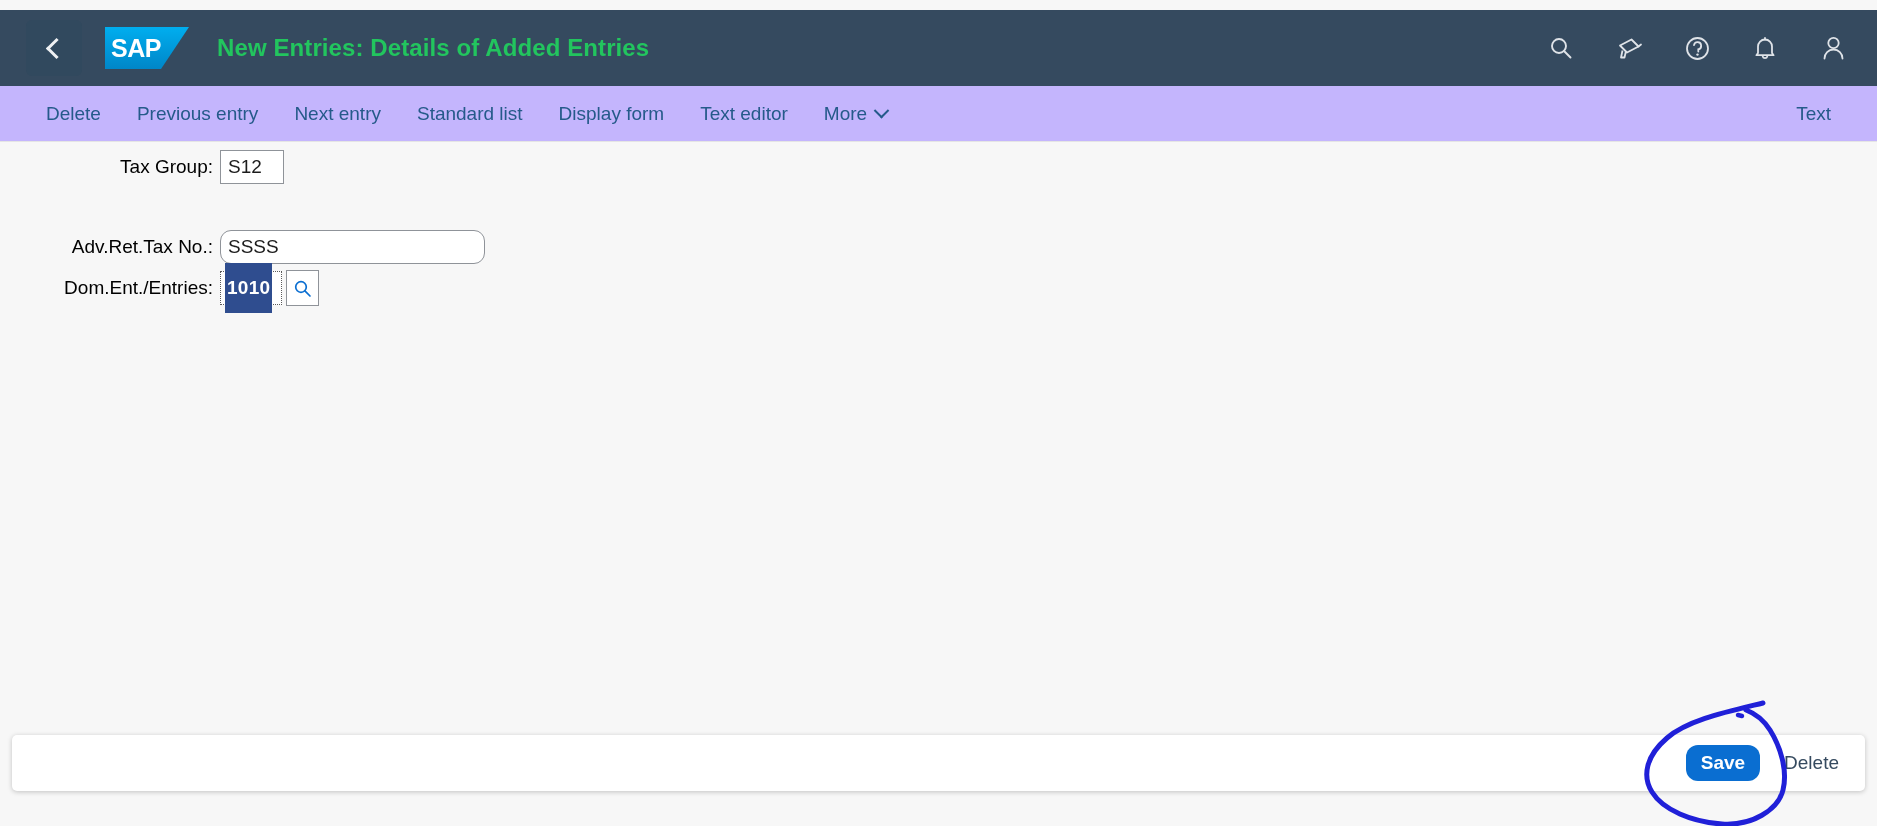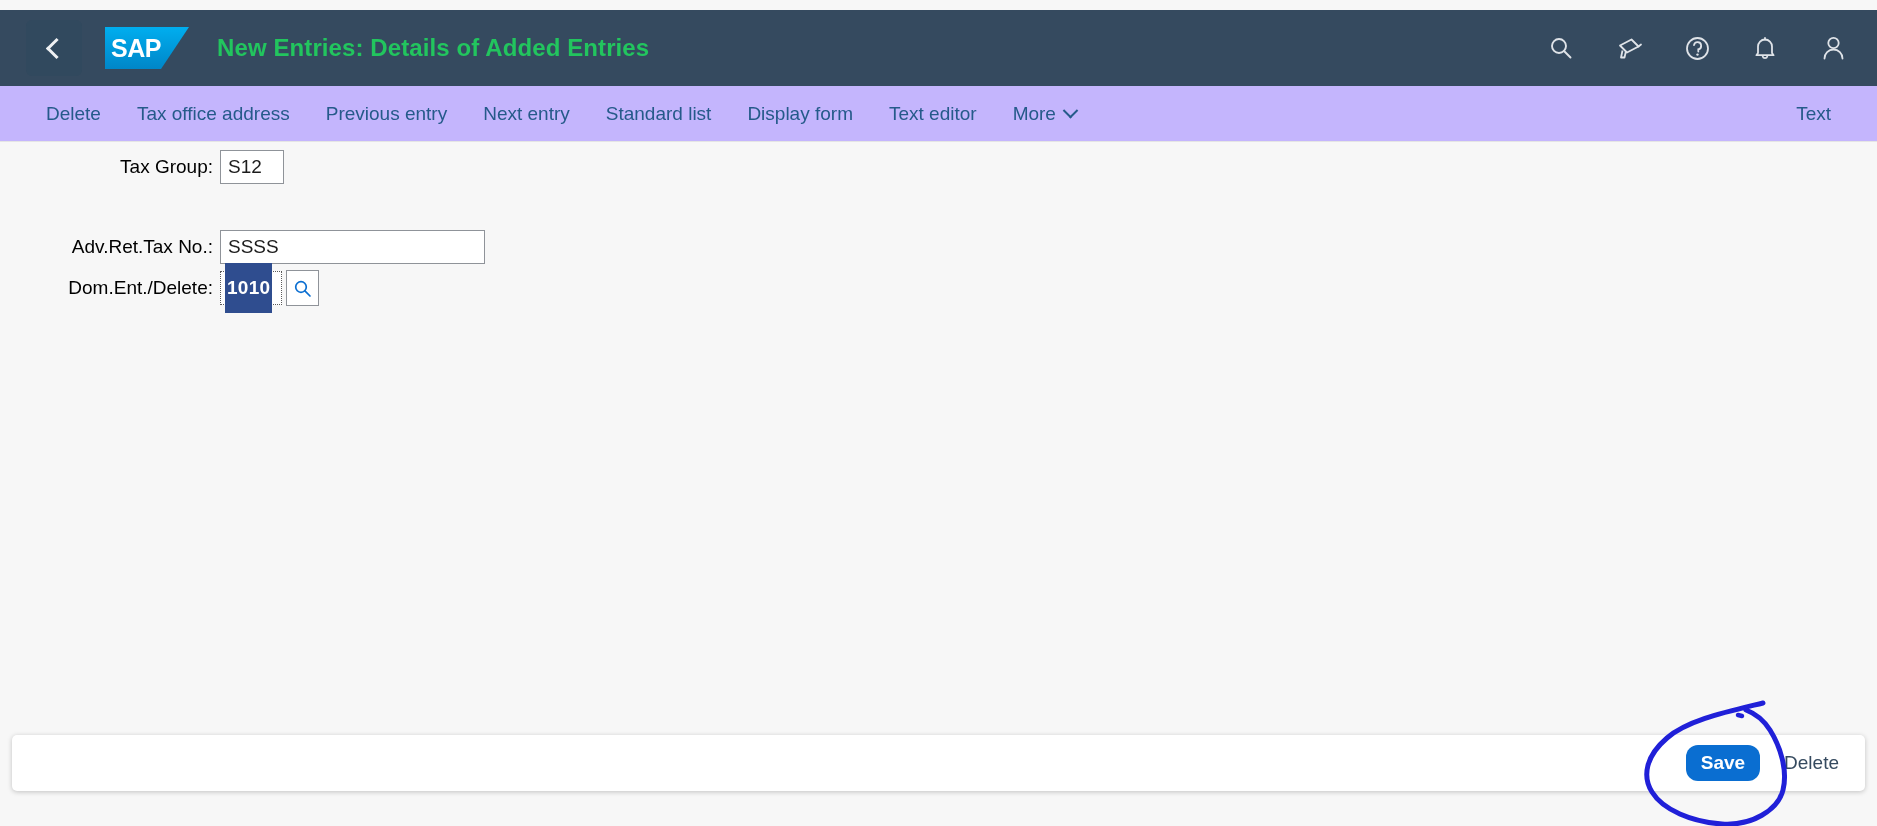--- a/index.html
+++ b/index.html
@@ -312,23 +312,20 @@
 
     </div>
   </div>
 
   <div class="action-toolbar">
 
     <div class="tb-item">
       <span>Delete</span>
     </div>
     <div class="tb-item">
-      <span>Tax office address</span>
-    </div>
-    <div class="tb-item">
       <span>Previous entry</span>
     </div>
     <div class="tb-item">
       <span>Next entry</span>
     </div>
     <div class="tb-item">
       <span>Standard list</span>
     </div>
     <div class="tb-item">
       <span>Display form</span>
@@ -350,25 +347,25 @@
 
   <div class="content">
 
     <div class="form-row" style="left:0px; top:8px;">
       <div class="field-label" style="width:220px;">Tax Group:</div>
       <input class="txt-input" style="width: 64px;" type="text" value="S12">
     </div>
 
     <div class="form-row" style="left:0px; top:88px;">
       <div class="field-label" style="width:220px;">Adv.Ret.Tax No.:</div>
-      <input class="txt-input" style="width: 265px;" type="text" value="SSSS">
+      <input class="txt-input" style="width: 265px; border-radius: 11px;" type="text" value="SSSS">
     </div>
 
     <div class="form-row" style="left:0px; top:128px;">
-      <div class="field-label" style="width:220px;">Dom.Ent./Delete:</div>
+      <div class="field-label" style="width:220px;">Dom.Ent./Entries:</div>
       <div class="input-selected">
         <span class="sel-text">1010</span>
       </div>
       <div class="vh-btn">
         <svg width="19" height="19" viewBox="0 0 19 19" fill="none" stroke="#0a6ed1" stroke-width="1.7">
           <circle cx="8" cy="8" r="5.3"></circle>
             <line x1="11.9" y1="11.9" x2="17" y2="17" stroke-linecap="round"></line>
         </svg>
       </div>
     </div>

